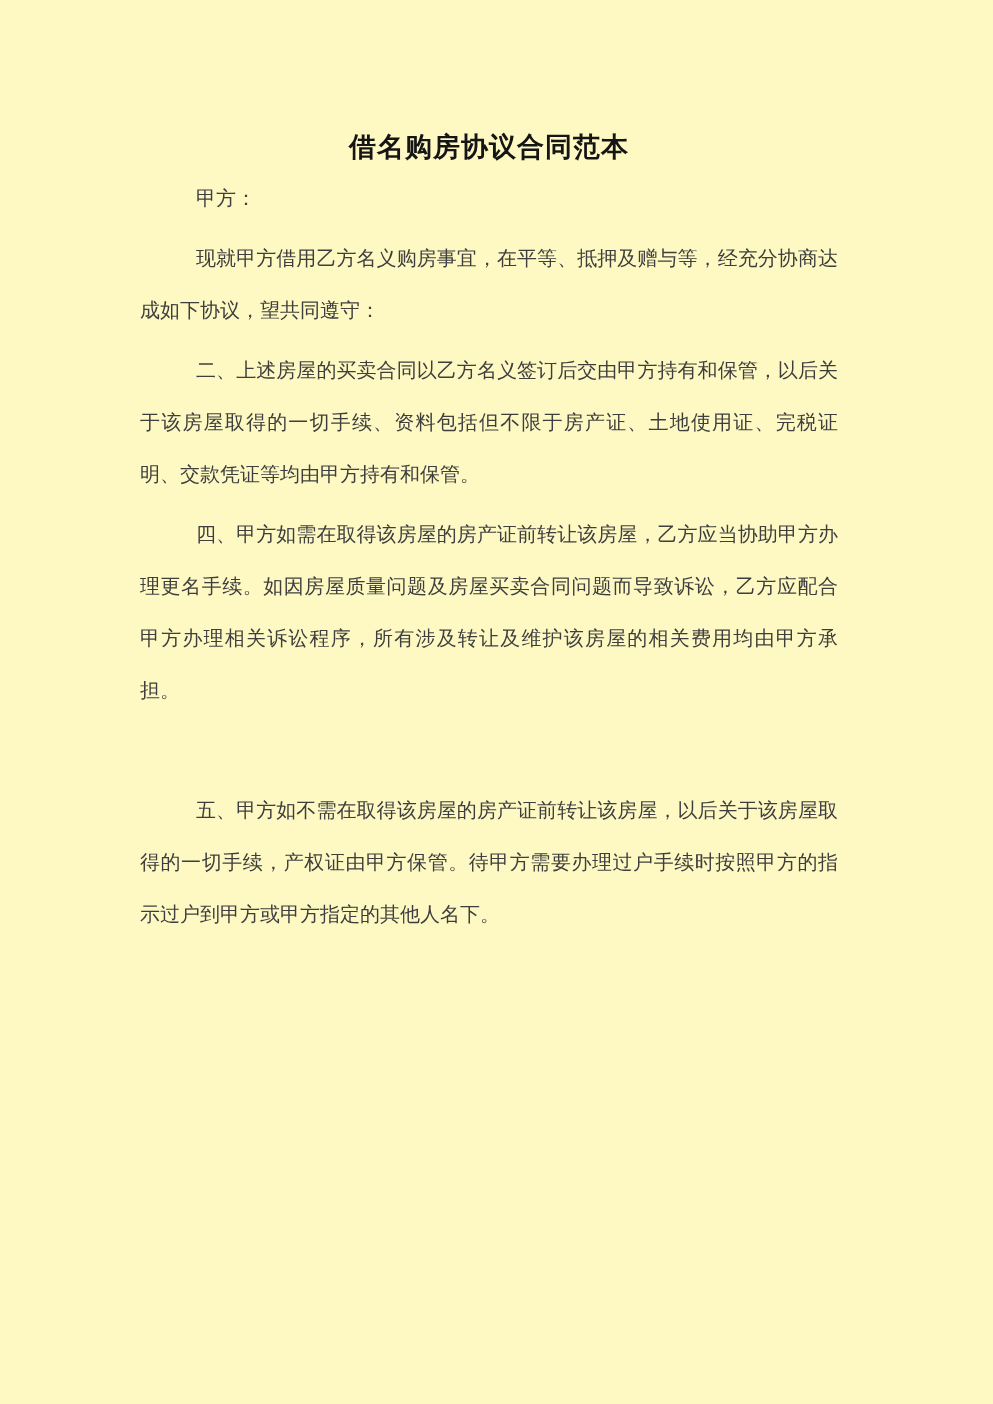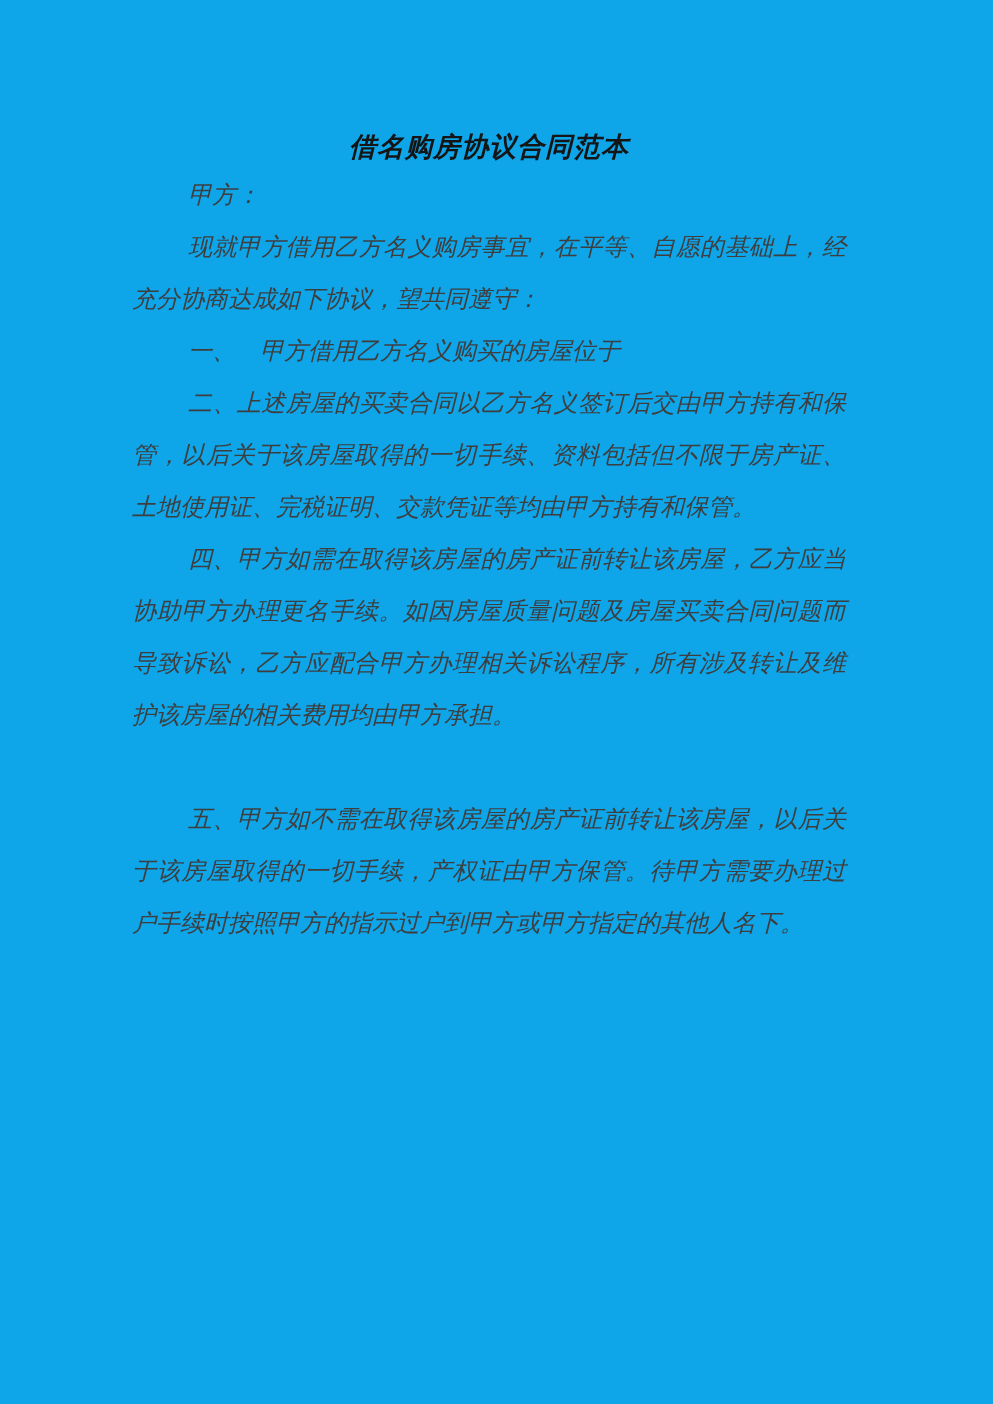--- a/index.html
+++ b/index.html
@@ -9,59 +9,57 @@
   }
   body {
     width: 993px;
     height: 1404px;
     font-family: "Liberation Sans", sans-serif;
   }
   .page {
     box-sizing: border-box;
     width: 993px;
     height: 1404px;
-    background: #0ea5e9;
+    background: #fef9c3;
     padding: 131px 147px 40px 132px;
     overflow: hidden;
-    font-style: italic;
   }
   .title {
     margin: 0 0 5px 0;
     font-size: 27px;
     line-height: 33px;
     font-weight: 700;
     text-align: center;
     color: #151515;
     letter-spacing: 1px;
   }
   .para {
-    margin: 0;
-    font-size: 24px;
+    margin: 8px;
+    font-size: 20px;
     line-height: 52px;
     color: #3e3e3e;
     text-align: justify;
     text-indent: 56px;
     word-break: break-all;
   }
   .blank {
     min-height: 52px;
   }
 </style>
 </head>
 <body>
 
 <div class="page">
   <h1 class="title">借名购房协议合同范本</h1>
 
   <p class="para">甲方：</p>
 
 
-  <p class="para">现就甲方借用乙方名义购房事宜，在平等、自愿的基础上，经充分协商达成如下协议，望共同遵守：</p>
+  <p class="para">现就甲方借用乙方名义购房事宜，在平等、抵押及赠与等，经充分协商达成如下协议，望共同遵守：</p>
 
-  <p class="para">一、　甲方借用乙方名义购买的房屋位于</p>
 
   <p class="para">二、上述房屋的买卖合同以乙方名义签订后交由甲方持有和保管，以后关于该房屋取得的一切手续、资料包括但不限于房产证、土地使用证、完税证明、交款凭证等均由甲方持有和保管。</p>
 
 
   <p class="para">四、甲方如需在取得该房屋的房产证前转让该房屋，乙方应当协助甲方办理更名手续。如因房屋质量问题及房屋买卖合同问题而导致诉讼，乙方应配合甲方办理相关诉讼程序，所有涉及转让及维护该房屋的相关费用均由甲方承担。</p>
 
   <p class="para blank"></p>
 
   <p class="para">五、甲方如不需在取得该房屋的房产证前转让该房屋，以后关于该房屋取得的一切手续，产权证由甲方保管。待甲方需要办理过户手续时按照甲方的指示过户到甲方或甲方指定的其他人名下。</p>
 

